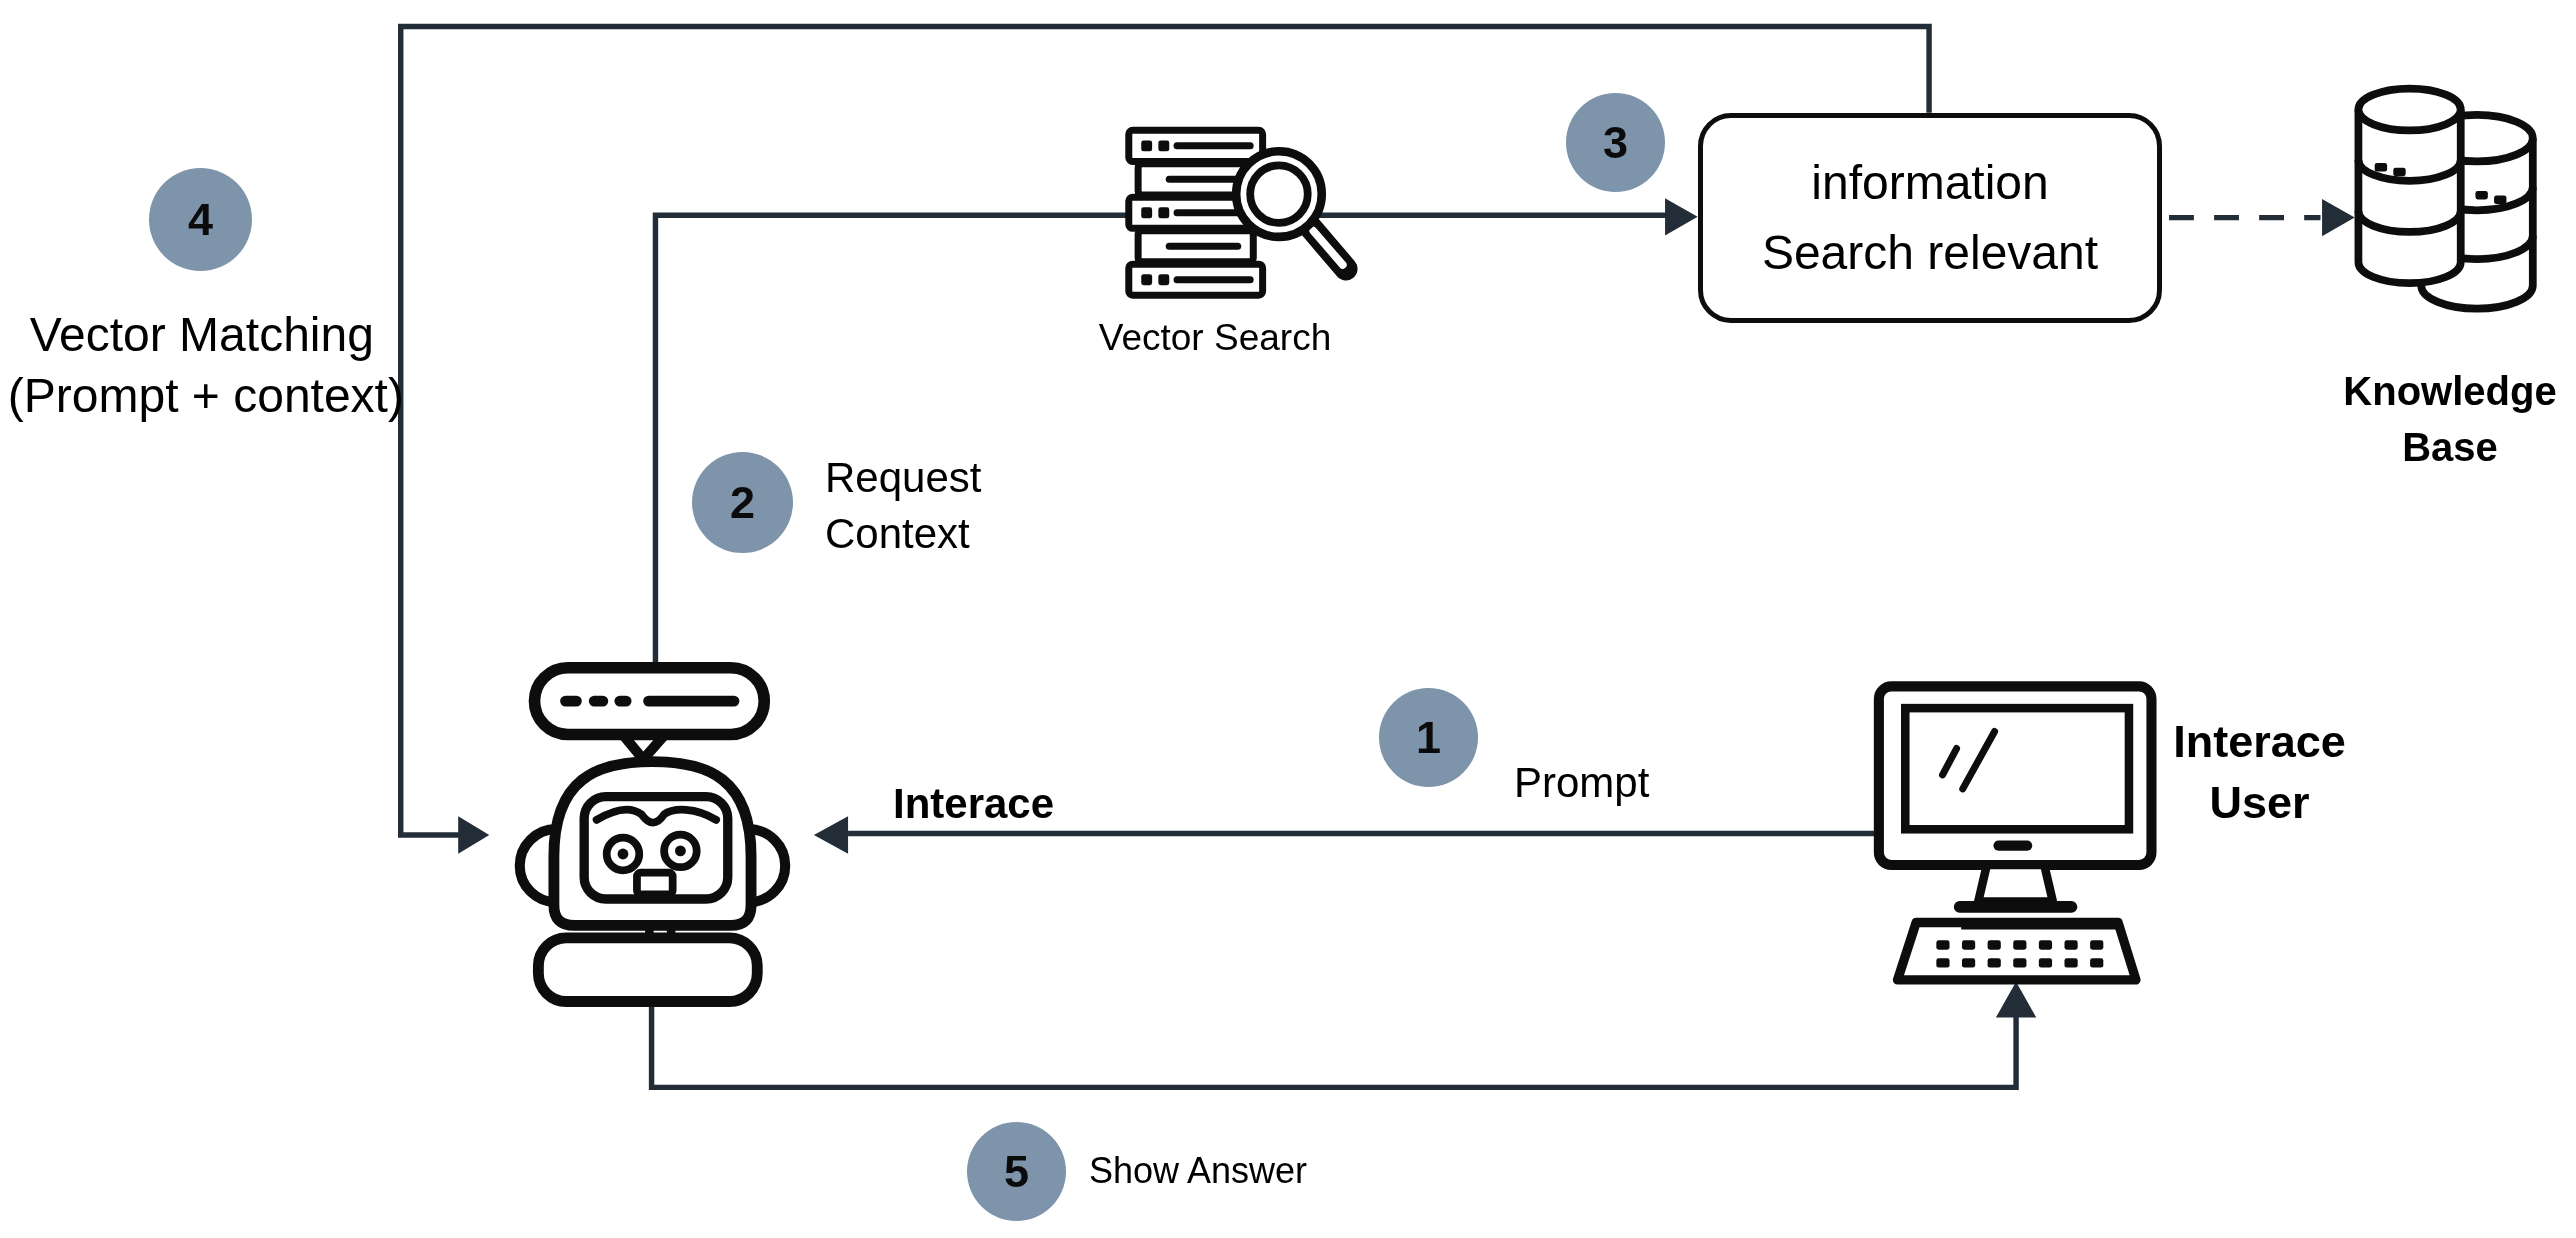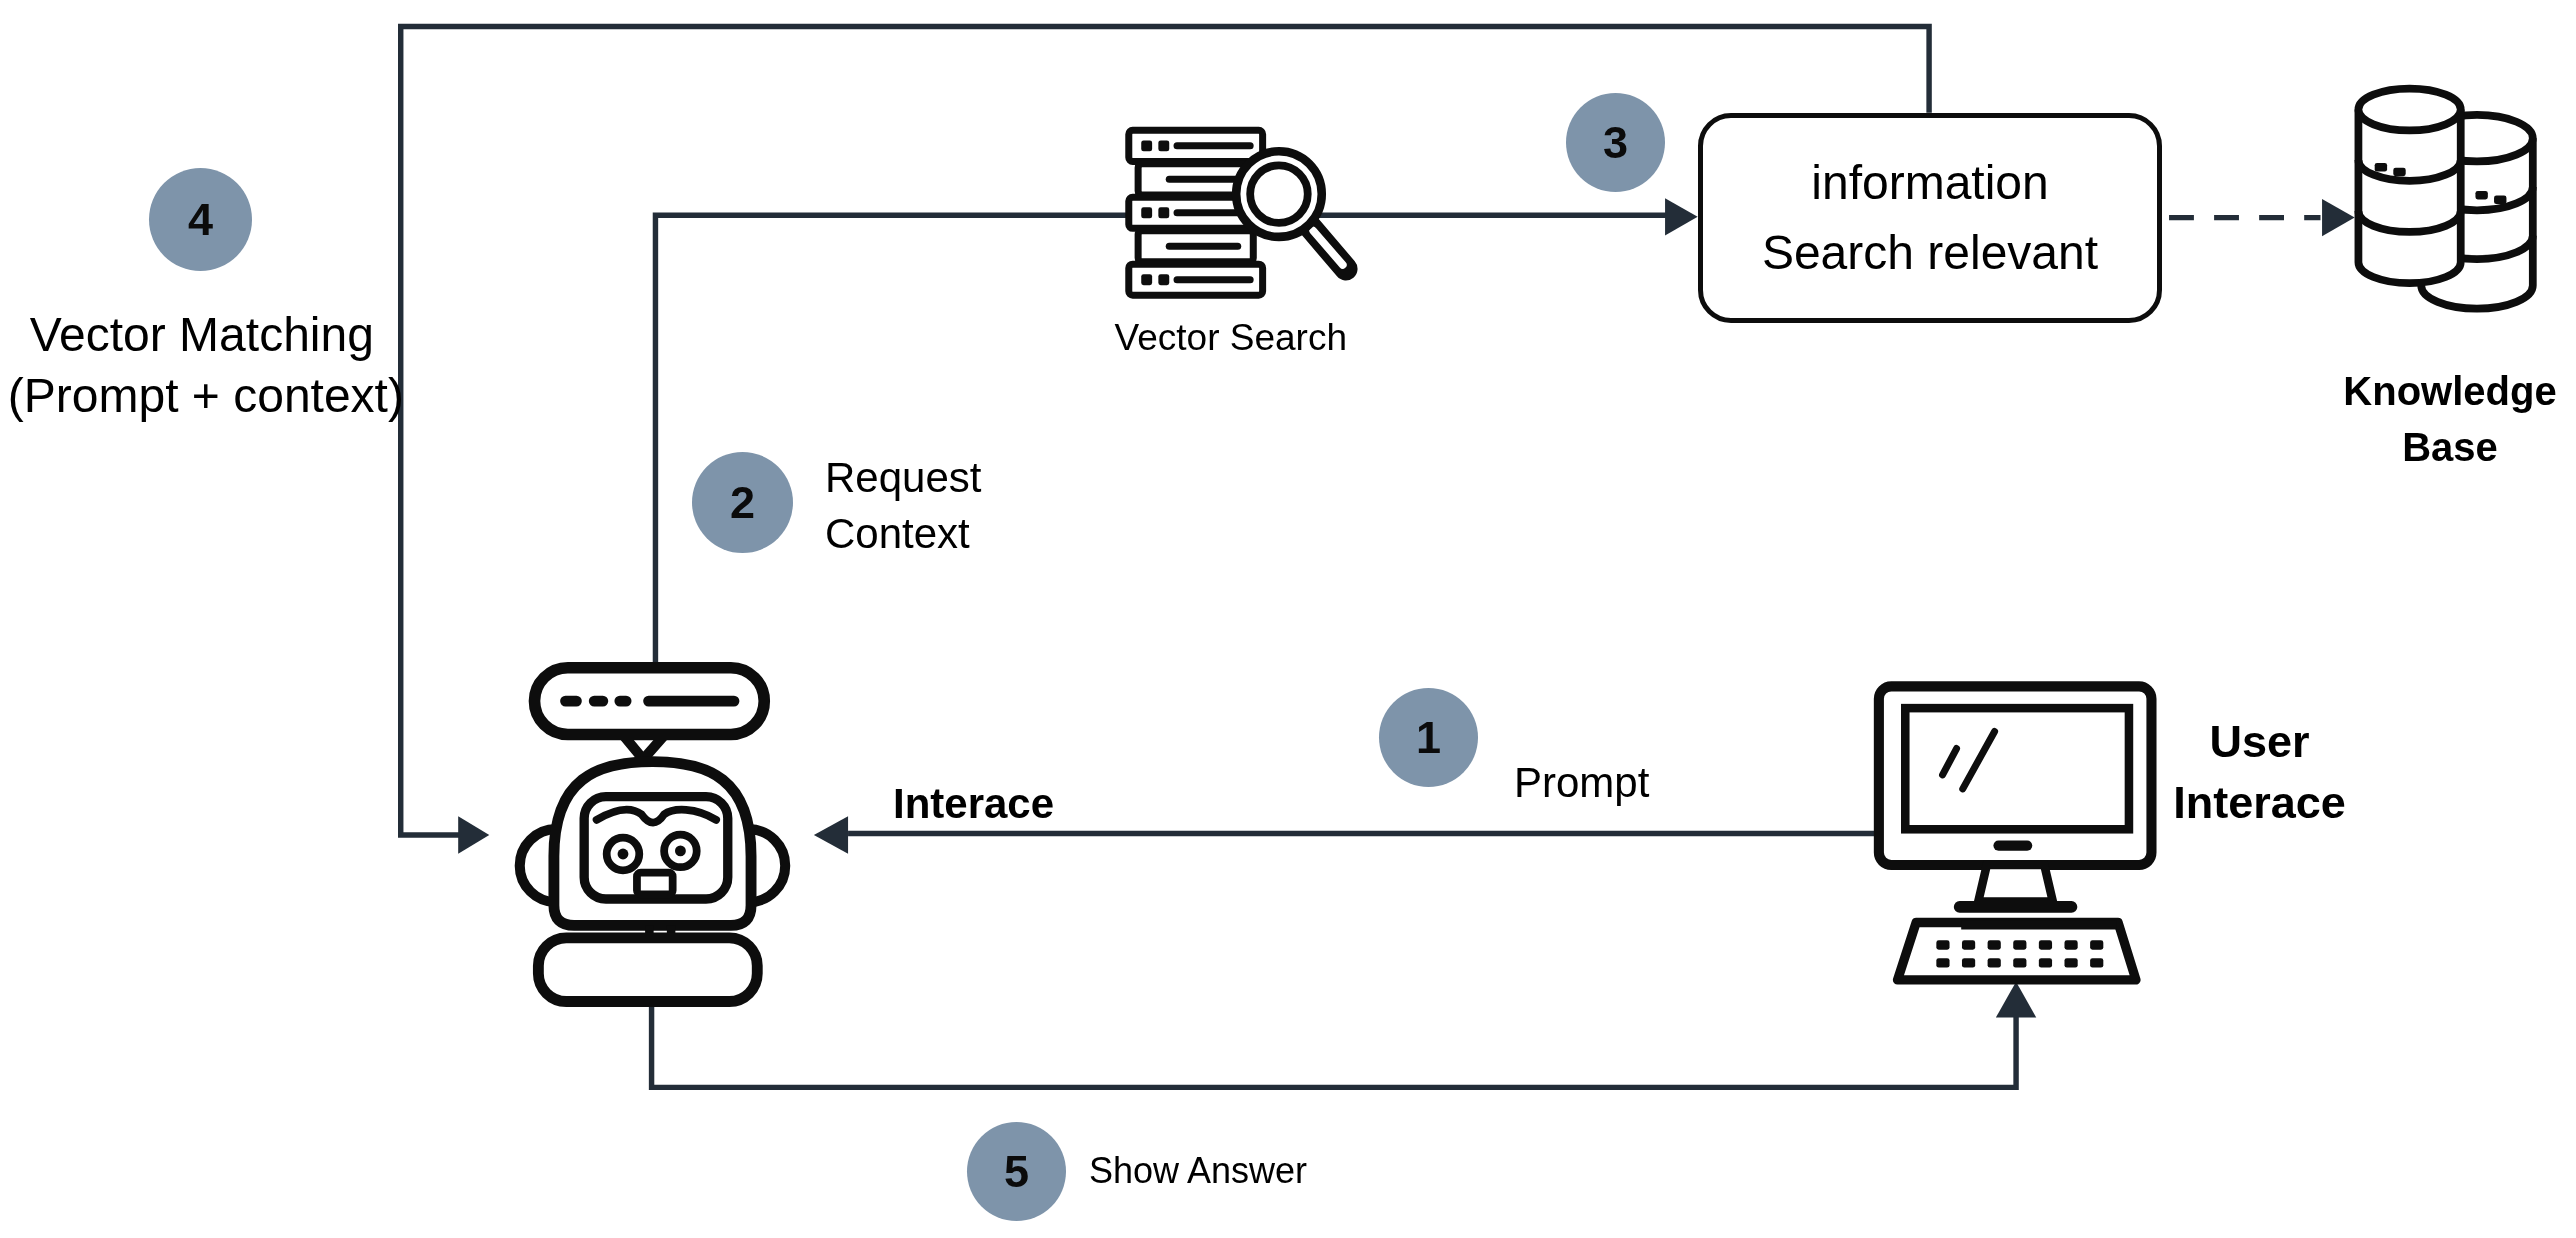--- a/index.html
+++ b/index.html
@@ -11,21 +11,21 @@
   .icon { position:absolute; }
   .step-circle {
     position:absolute; border-radius:50%; background:#7e94aa;
     display:flex; align-items:center; justify-content:center;
     font-size:45px; font-weight:bold; color:#0b0b0b;
   }
   .lbl { position:absolute; white-space:nowrap; }
   .lbl .ln { display:block; }
   .lbl-vector-matching { left:7.8px; top:304px; width:388px; font-size:48px; line-height:61px; text-align:center; }
   .lbl-request { left:825px; top:450px; font-size:42px; line-height:56px; }
-  .lbl-vector-search { left:1083px; top:317px; width:264px; font-size:37px; text-align:right; }
+  .lbl-vector-search { left:1083px; top:317px; width:264px; font-size:37px; text-align:center; }
   .lbl-knowledge { left:2318px; top:363px; width:264px; font-size:40px; line-height:56px; text-align:center; font-weight:bold; }
   .lbl-chatbot { left:893px; top:780px; font-size:42px; font-weight:bold; }
   .lbl-prompt { left:1514px; top:717px; font-size:42px;margin-top:42px; }
   .lbl-user { left:2147px; top:711px; width:225px; font-size:45px; line-height:61px; text-align:center; font-weight:bold; }
   .lbl-show-answer { left:1089px; top:1150px; font-size:36px; }
   .search-box {
     position:absolute; left:1698px; top:113px; width:464px; height:210px;
     box-sizing:border-box; border:5.4px solid #0d0d0d; border-radius:33px; background:#fff;
     display:flex; flex-direction:column; align-items:center; justify-content:center;
     font-size:48px; line-height:70px; text-align:center;
@@ -198,20 +198,20 @@
   <div class="lbl lbl-knowledge">
     <span class="ln">Knowledge</span>
     <span class="ln">Base</span>
   </div>
 
   <div class="lbl lbl-chatbot">Interace</div>
 
   <div class="lbl lbl-prompt">Prompt</div>
 
   <div class="lbl lbl-user">
+    <span class="ln">Interace</span>
     <span class="ln">User</span>
-    <span class="ln">Interace</span>
   </div>
 
   <div class="lbl lbl-show-answer">Show Answer</div>
 
 </div>
 
 
 </body></html>

